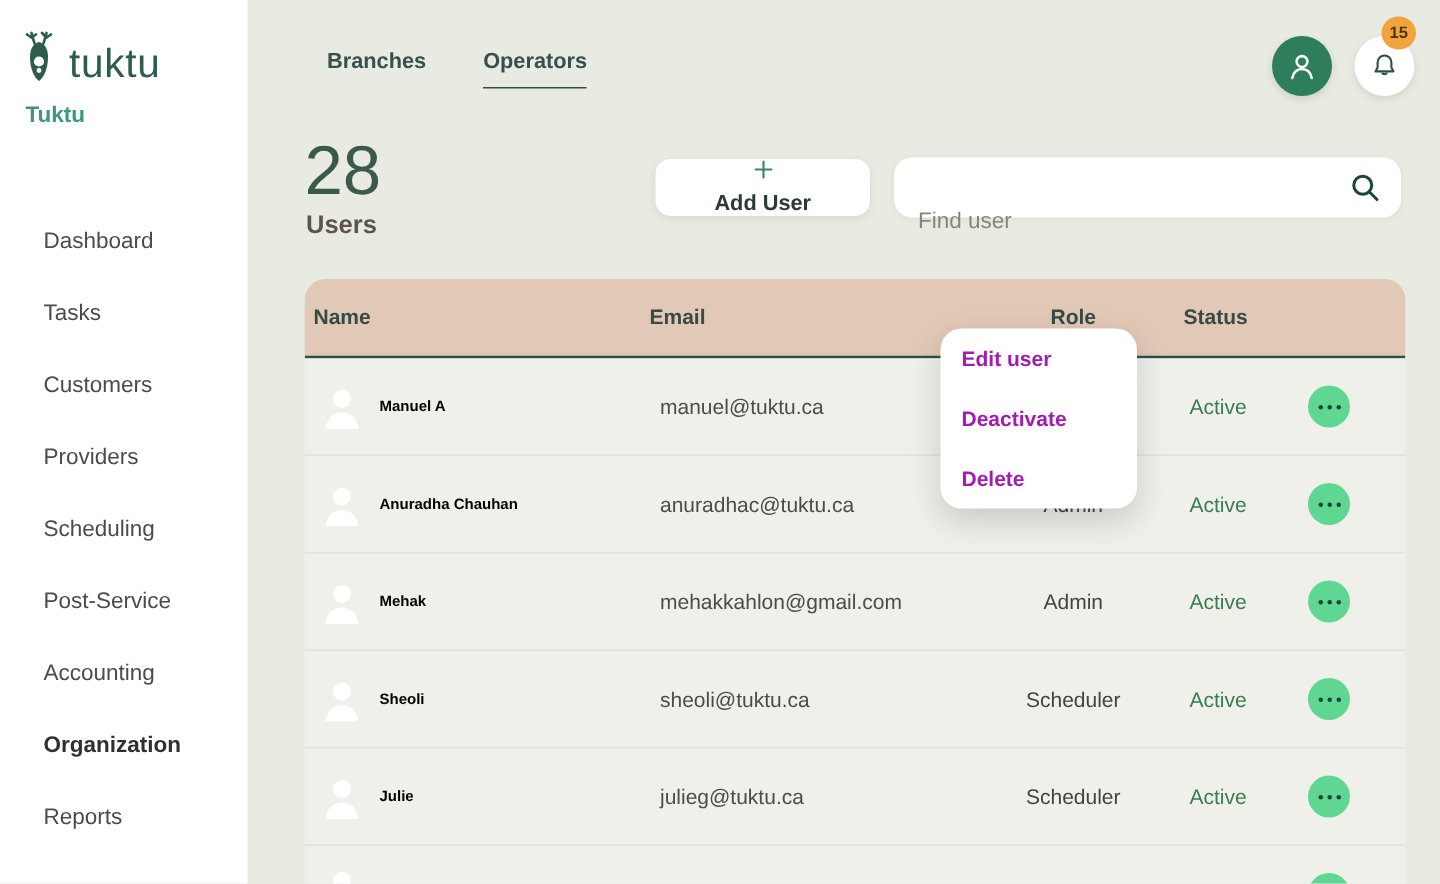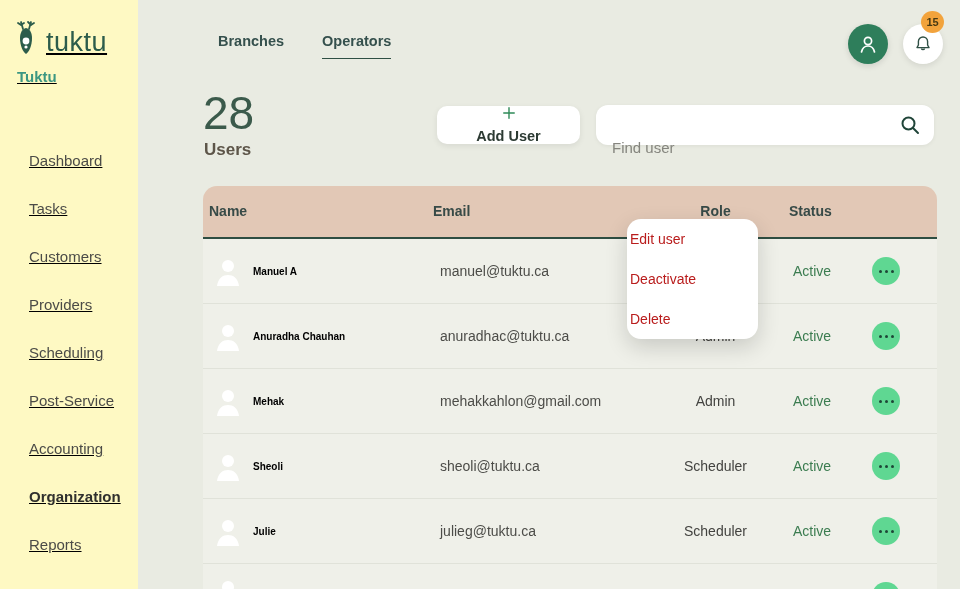--- a/index.html
+++ b/index.html
@@ -1,21 +1,21 @@
 <!DOCTYPE html>
 <html><head>
 <meta charset="utf-8">
 <style>
   * { margin:0; padding:0; box-sizing:border-box; }
   html,body { width:960px; height:589px; overflow:hidden;
     font-family:"Liberation Sans", sans-serif; background:#e9ebe2; }
 
   
-  .sidebar { position:absolute; left:0; top:0; width:138px; height:589px;
-    background:#fef9c3; z-index:2;text-decoration:underline; }
+  .sidebar { position:absolute; left:0; top:0; width:165px; height:589px;
+    background:#ffffff; z-index:2; }
   .logo-row { display:flex; align-items:flex-end; gap:4px; padding:20px 0 0 16px; }
   .logo-mark { width:26px; height:36px; }
   .logo-text { font-size:27px; font-weight:500; color:#2c5c4b; letter-spacing:.5px; line-height:1; }
   .brand-sub { padding:12px 0 0 17px; font-size:15px; font-weight:700; color:#3c9782; }
   .nav { margin-top:52px; }
   .nav-item { height:48px; line-height:48px; padding-left:29px; font-size:15px;
     color:#4b4b47; cursor:pointer; }
   .nav-item.active { font-weight:700; color:#30302e; }
 
   
@@ -72,22 +72,22 @@
     border-radius:50%; background:#5fd792; cursor:pointer;
     display:flex; align-items:center; justify-content:center; gap:3px; }
   .more-btn i { width:3px; height:3px; border-radius:50%; background:#1e4637; display:block; }
   .row.partial { height:40px; border-bottom:none; }
   .row.partial .row-avatar { top:13px; }
   .row.partial .more-btn { top:18px; }
 
   
   .menu { position:absolute; left:627px; top:219px; width:131px; background:#ffffff;
     border-radius:14px; box-shadow:0 8px 22px rgba(0,0,0,.16); z-index:5; padding:0; }
-  .menu-item { height:40px; line-height:40px; padding-left:3px; font-size:14px;
-    font-weight:400; color:#b91c1c; cursor:pointer; }
+  .menu-item { height:40px; line-height:40px; padding-left:14px; font-size:14px;
+    font-weight:700; color:#a21caf; cursor:pointer; }
 </style>
 </head>
 <body>
 
 <aside class="sidebar">
   <div class="logo-row">
     <svg class="logo-mark" viewBox="0 0 26 36">
       <g stroke="#2c5c4b" stroke-width="1.8" fill="none" stroke-linecap="round">
         <path d="M7 9 L5 2 M5 5 L2 3 M5 5 L8 3"></path>
         <path d="M13 9 L15 2 M15 5 L12 2 M15 5 L18 3"></path>

